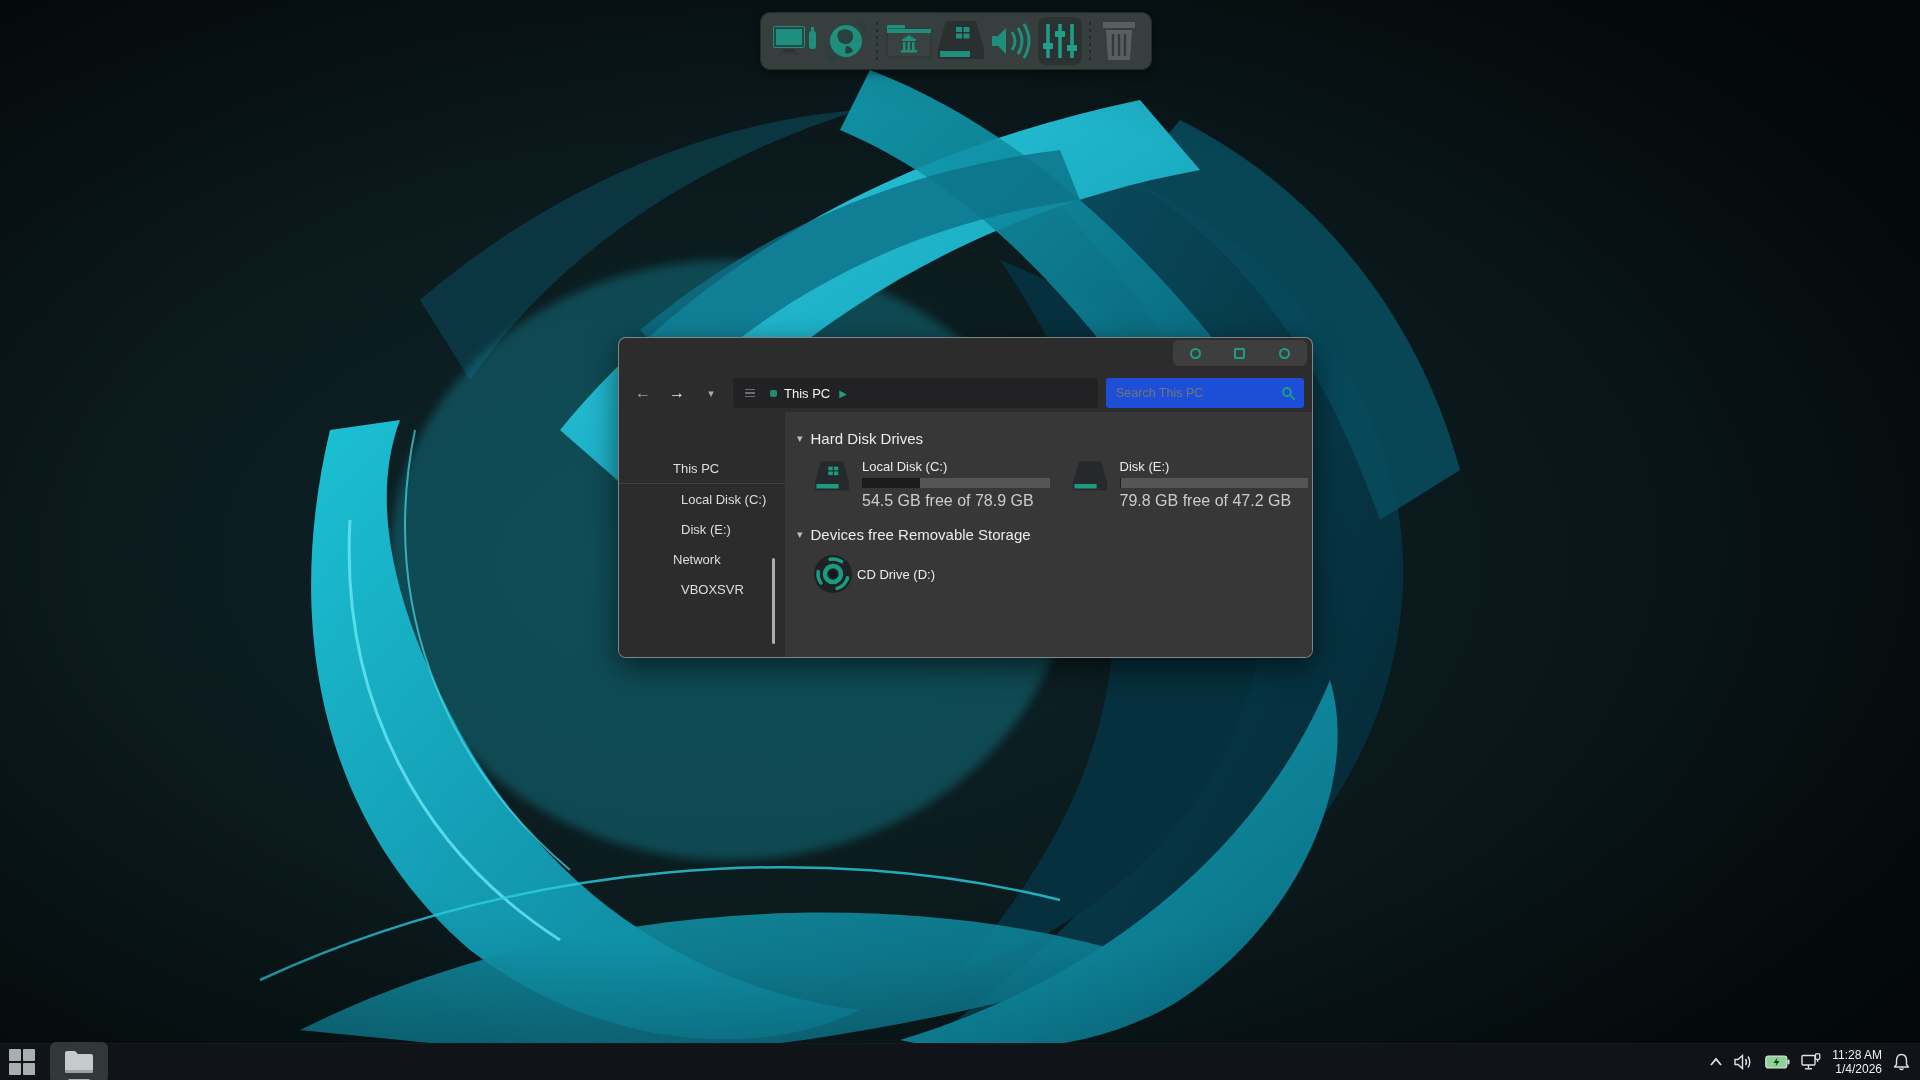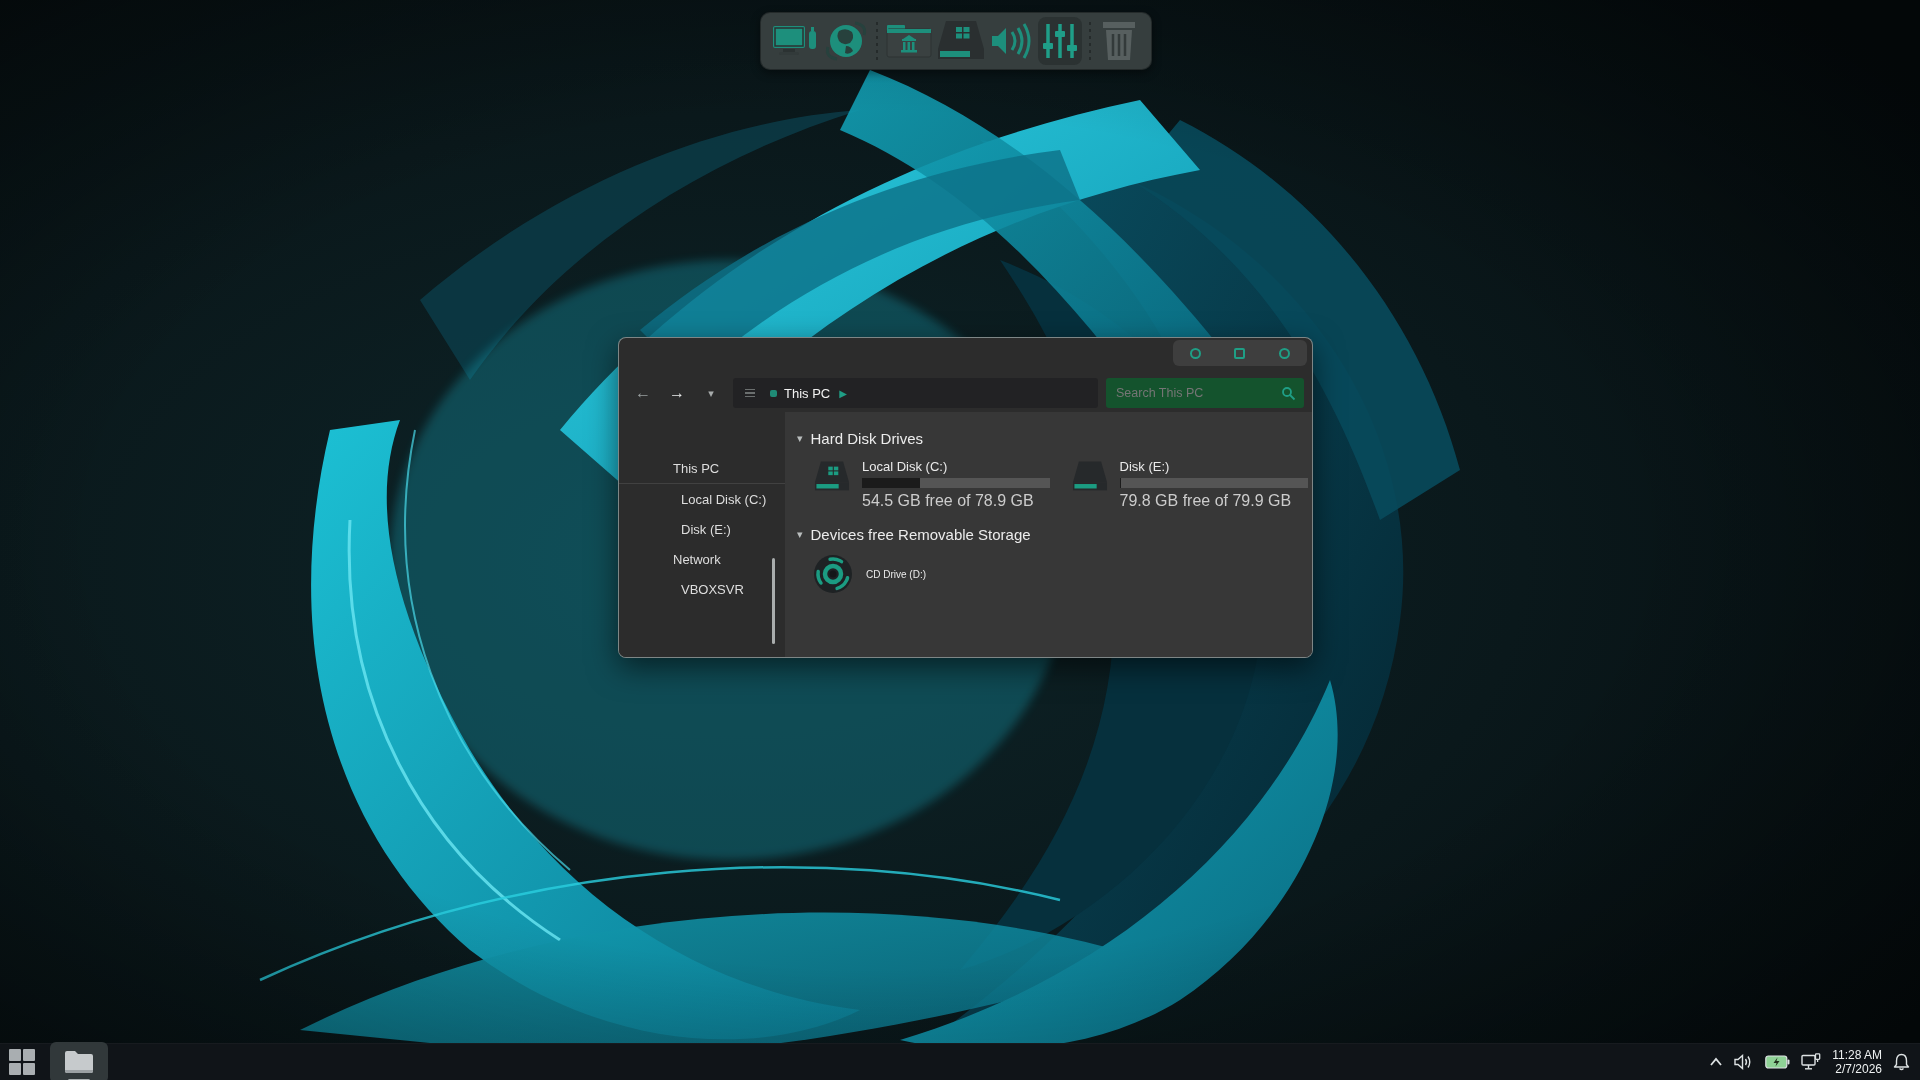--- a/index.html
+++ b/index.html
@@ -39,21 +39,21 @@
   .back { color:#9aa0a0; margin-right:10px; }
   .fwd  { color:#e9ebeb; margin-right:10px; }
   .drop { color:#a7abab; font-size:11px; margin-right:10px; }
   .addressbar { flex:1 1 auto; height:30px; background:#222224; border-radius:3px;
                 display:flex; align-items:center; padding:0 8px; color:#eee; }
   .addr-lines { display:flex; flex-direction:column; gap:2px; margin:0 8px 0 4px; }
   .addr-lines i { display:block; width:10px; height:1.5px; background:#6b6f6f; }
   .addr-glyph { width:7px; height:7px; background:#1f9e85; border-radius:2px; margin:0 7px; opacity:.85; }
   .addr-text { font-size:13px; color:#f2f2f2; }
   .addr-chev { color:#1f9e85; font-size:10px; margin-left:9px; }
-  .searchbar { width:198px; height:30px; background:#14532d; border-radius:3px; margin-left:8px;
+  .searchbar { width:198px; height:30px; background:#1d4ed8; border-radius:3px; margin-left:8px;
                display:flex; align-items:center; padding:0 8px 0 10px; }
   .searchbar input { flex:1; background:transparent; border:none; outline:none;
                      color:#b9bdbd; font-size:12.5px; font-family:inherit; }
 
   .win-body { flex:1; display:flex; min-height:0; }
   .sidebar { width:166px; background:#2c2c2c; position:relative; padding-top:42px; flex:0 0 auto; }
   .side-item { height:30px; display:flex; align-items:center; font-size:13px; color:#dedede; }
   .side-item.lv0 { padding-left:54px; }
   .side-item.lv1 { padding-left:62px; }
   .side-item.sep { border-bottom:1px solid rgba(255,255,255,.10); }
@@ -64,21 +64,21 @@
   .sec-head { display:flex; align-items:center; color:#ececec; font-size:15px; margin:4px 0 10px 0; }
   .sec-chev { color:#b9bdbd; font-size:11px; margin-right:8px; }
   .tiles { display:flex; }
   .tile { display:flex; align-items:flex-start; width:256px; margin-left:15px; }
   .tile-info { margin-left:10px; margin-top:2px; }
   .tile-name { font-size:13px; color:#ebebeb; }
   .usage { width:188px; height:10px; background:#555555; margin:4px 0 4px 0; }
   .usage-fill { height:100%; background:#1b1b1b; }
   .tile-free { font-size:16px; color:#cccccc; }
   .cd-item { display:flex; align-items:center; margin:2px 0 0 15px; }
-  .cd-label { font-size:10px; color:#ebebeb; margin-left:12px; }
+  .cd-label { font-size:13px; color:#ebebeb; margin-left:3px; }
 
   
   .taskbar { position:absolute; left:0; bottom:0; width:1920px; height:37px;
              background:#101418; display:flex; align-items:flex-start;
              border-top:1px solid rgba(255,255,255,.03); }
   .tb-left { display:flex; align-items:center; height:100%; }
   .start-btn { width:44px; height:45px; display:flex; align-items:center; justify-content:center; }
   .explorer-btn { width:58px; height:41px; background:#31383a; border-radius:6px;
                   display:flex; align-items:center; justify-content:center;
                   margin-left:6px; position:relative; }
@@ -311,21 +311,21 @@
           <svg width="40" height="40" viewBox="0 0 54 46">
             <path d="M 12 2 L 42 2 L 50 30 L 4 30 Z" fill="#26292b"></path>
             <rect x="4" y="30" width="46" height="11" fill="#26292b"></rect>
             <rect x="6" y="32.5" width="30" height="6" fill="#1b9c82"></rect>
           </svg>
           <div class="tile-info">
             <div class="tile-name">Disk (E:)</div>
             <div class="usage">
               <div class="usage-fill" style="width: 0.6%;"></div>
             </div>
-            <div class="tile-free">79.8 GB free of 79.9 GB</div>
+            <div class="tile-free">79.8 GB free of 47.2 GB</div>
           </div>
         </div>
       </div>
 
       <div class="sec-head" style="margin-top:16px">
         <span class="sec-chev">▾</span>
         <span>Devices free Removable Storage</span>
       </div>
 
       <div class="cd-item">
@@ -378,21 +378,21 @@
     </svg>
     <svg width="20" height="18" viewBox="0 0 20 18">
       <rect x="1" y="2.5" width="13" height="9.5" rx="1" fill="none" stroke="#dde2e3" stroke-width="1.4"></rect>
       <line x1="7.5" y1="12" x2="7.5" y2="15.5" stroke="#dde2e3" stroke-width="1.4"></line>
       <line x1="4" y1="15.8" x2="11" y2="15.8" stroke="#dde2e3" stroke-width="1.4"></line>
       <rect x="14.5" y="0.8" width="4.2" height="5.5" rx="0.8" fill="none" stroke="#dde2e3" stroke-width="1.3"></rect>
       <line x1="16.6" y1="6.3" x2="16.6" y2="9" stroke="#dde2e3" stroke-width="1.3"></line>
     </svg>
     <div class="clock">
       <div>11:28 AM</div>
-      <div>2/7/2026</div>
+      <div>1/4/2026</div>
     </div>
     <svg width="17" height="18" viewBox="0 0 17 18">
       <path d="M 8.5 1.5 Q 13.5 1.5 13.5 8 L 13.5 11.5 L 15.5 14 L 1.5 14 L 3.5 11.5 L 3.5 8 Q 3.5 1.5 8.5 1.5 Z" fill="none" stroke="#dde2e3" stroke-width="1.4" stroke-linejoin="round"></path>
       <path d="M 6.5 15.5 Q 8.5 17.5 10.5 15.5" stroke="#dde2e3" stroke-width="1.4" fill="none"></path>
     </svg>
   </div>
 </div>
 
 </div>
 

